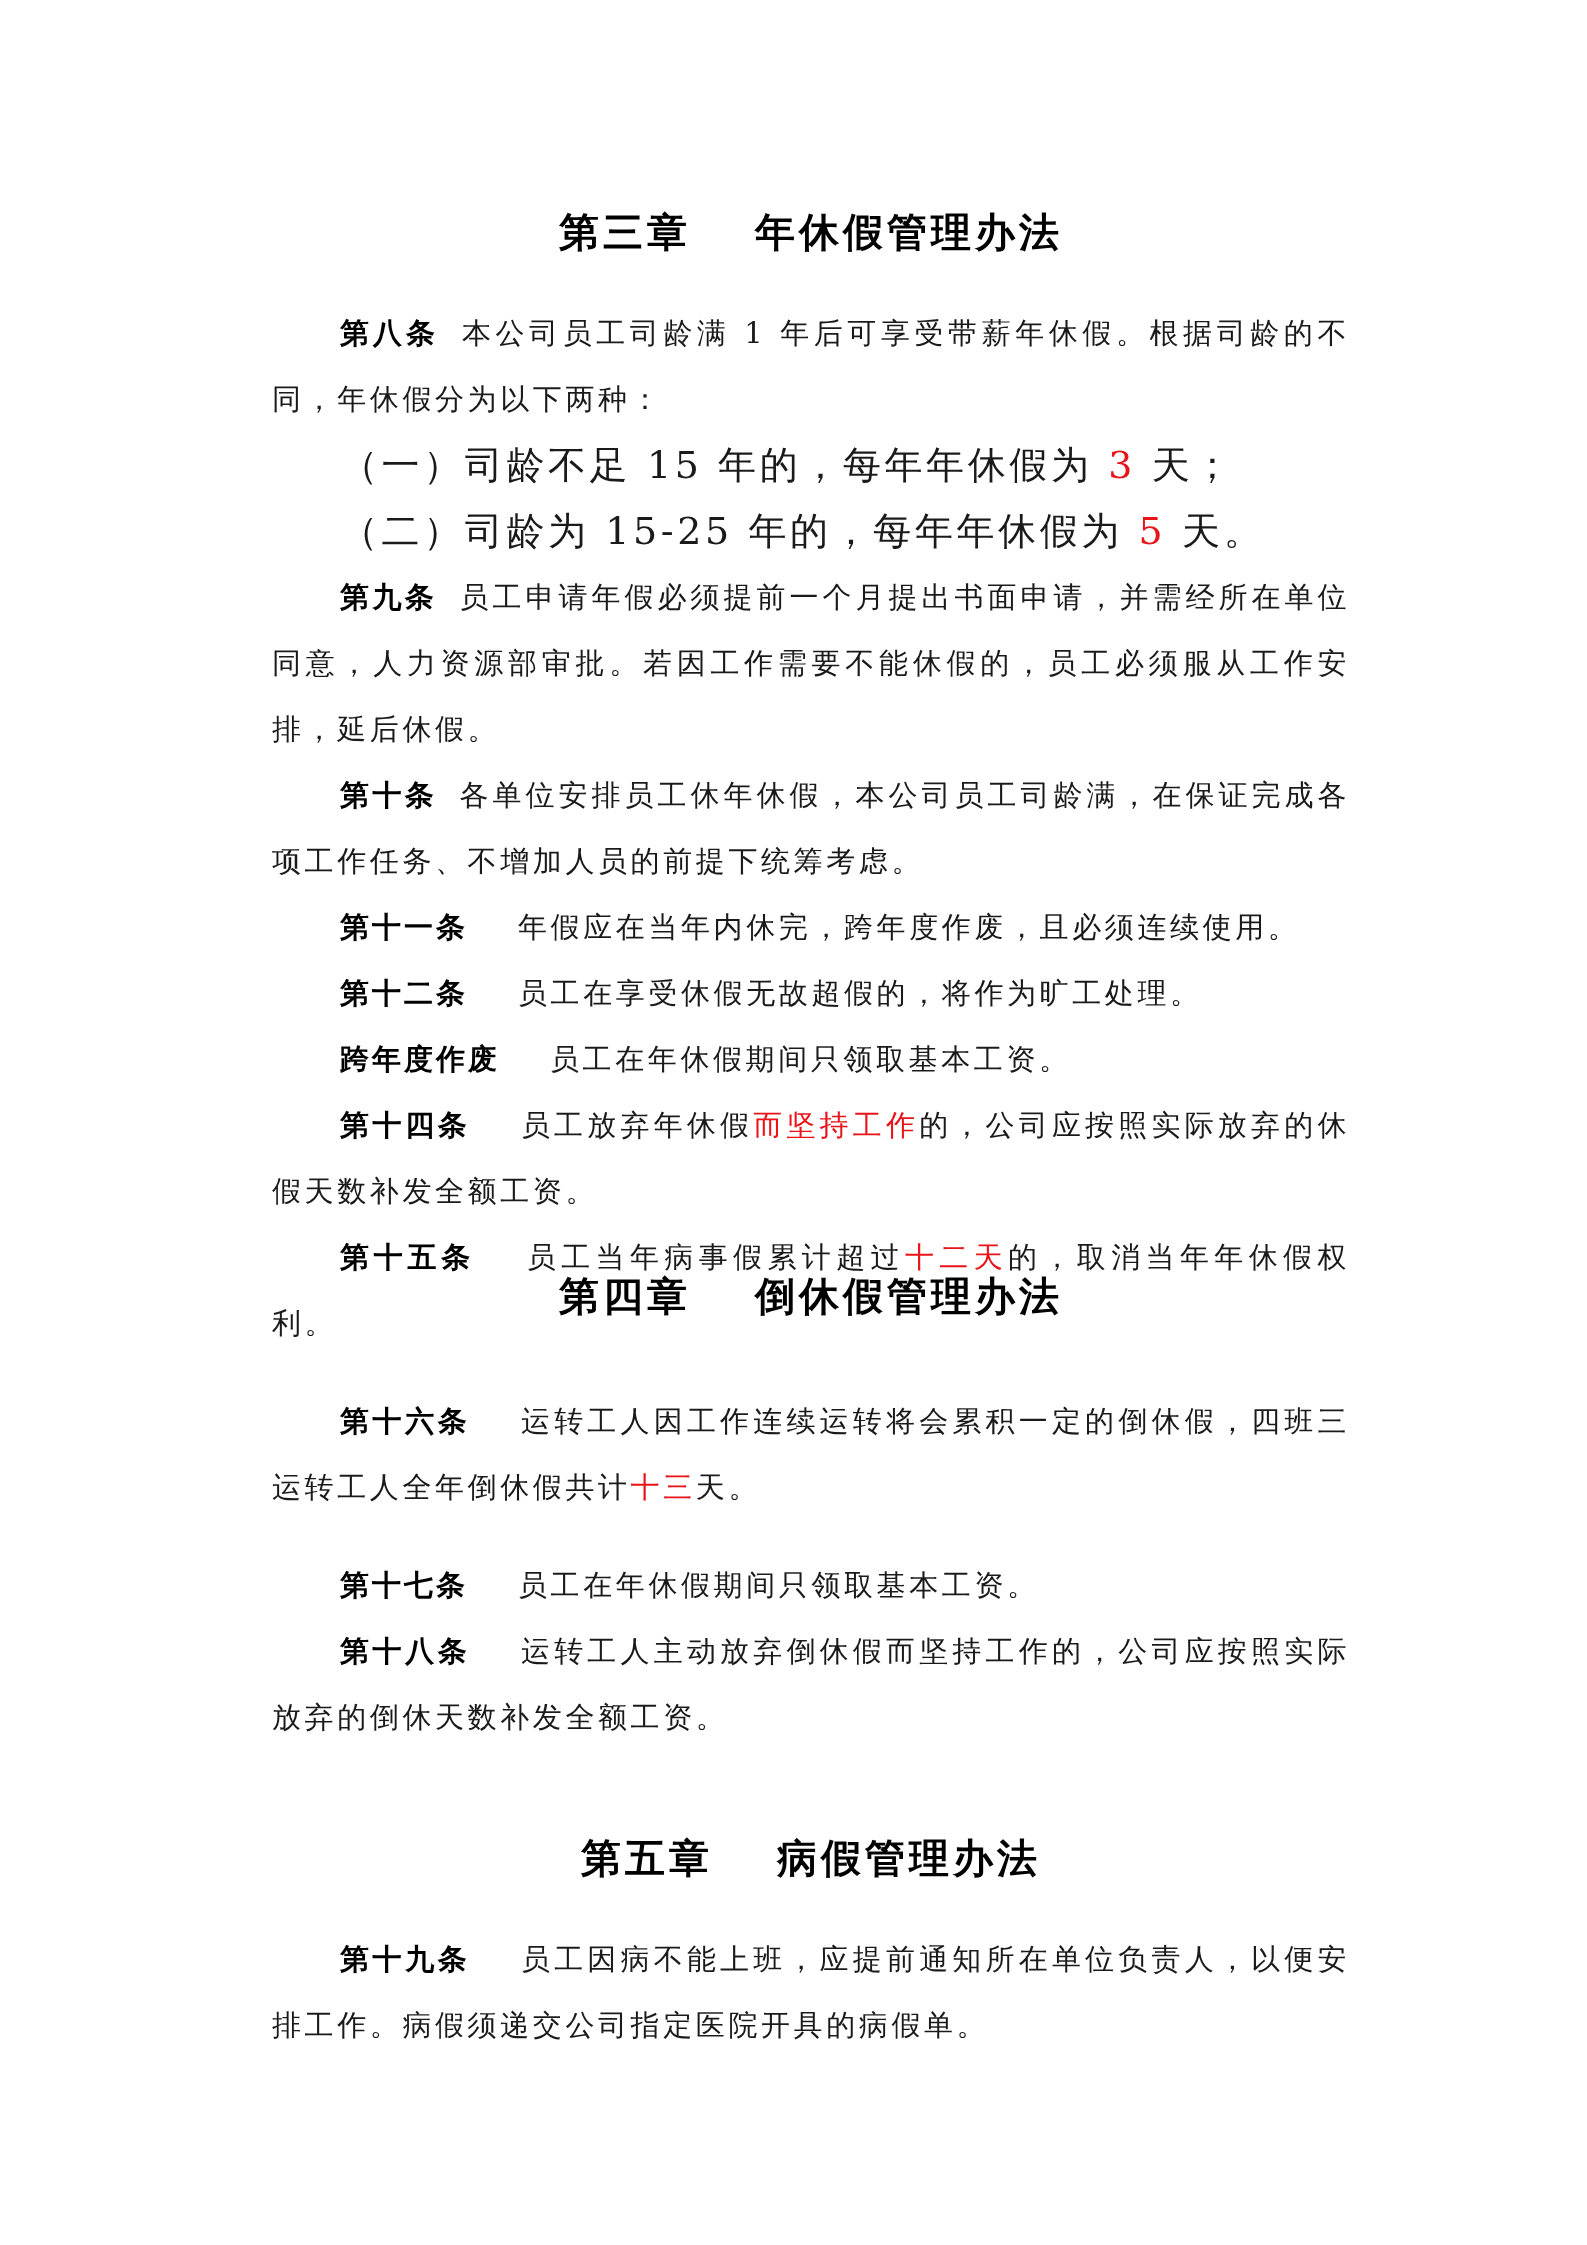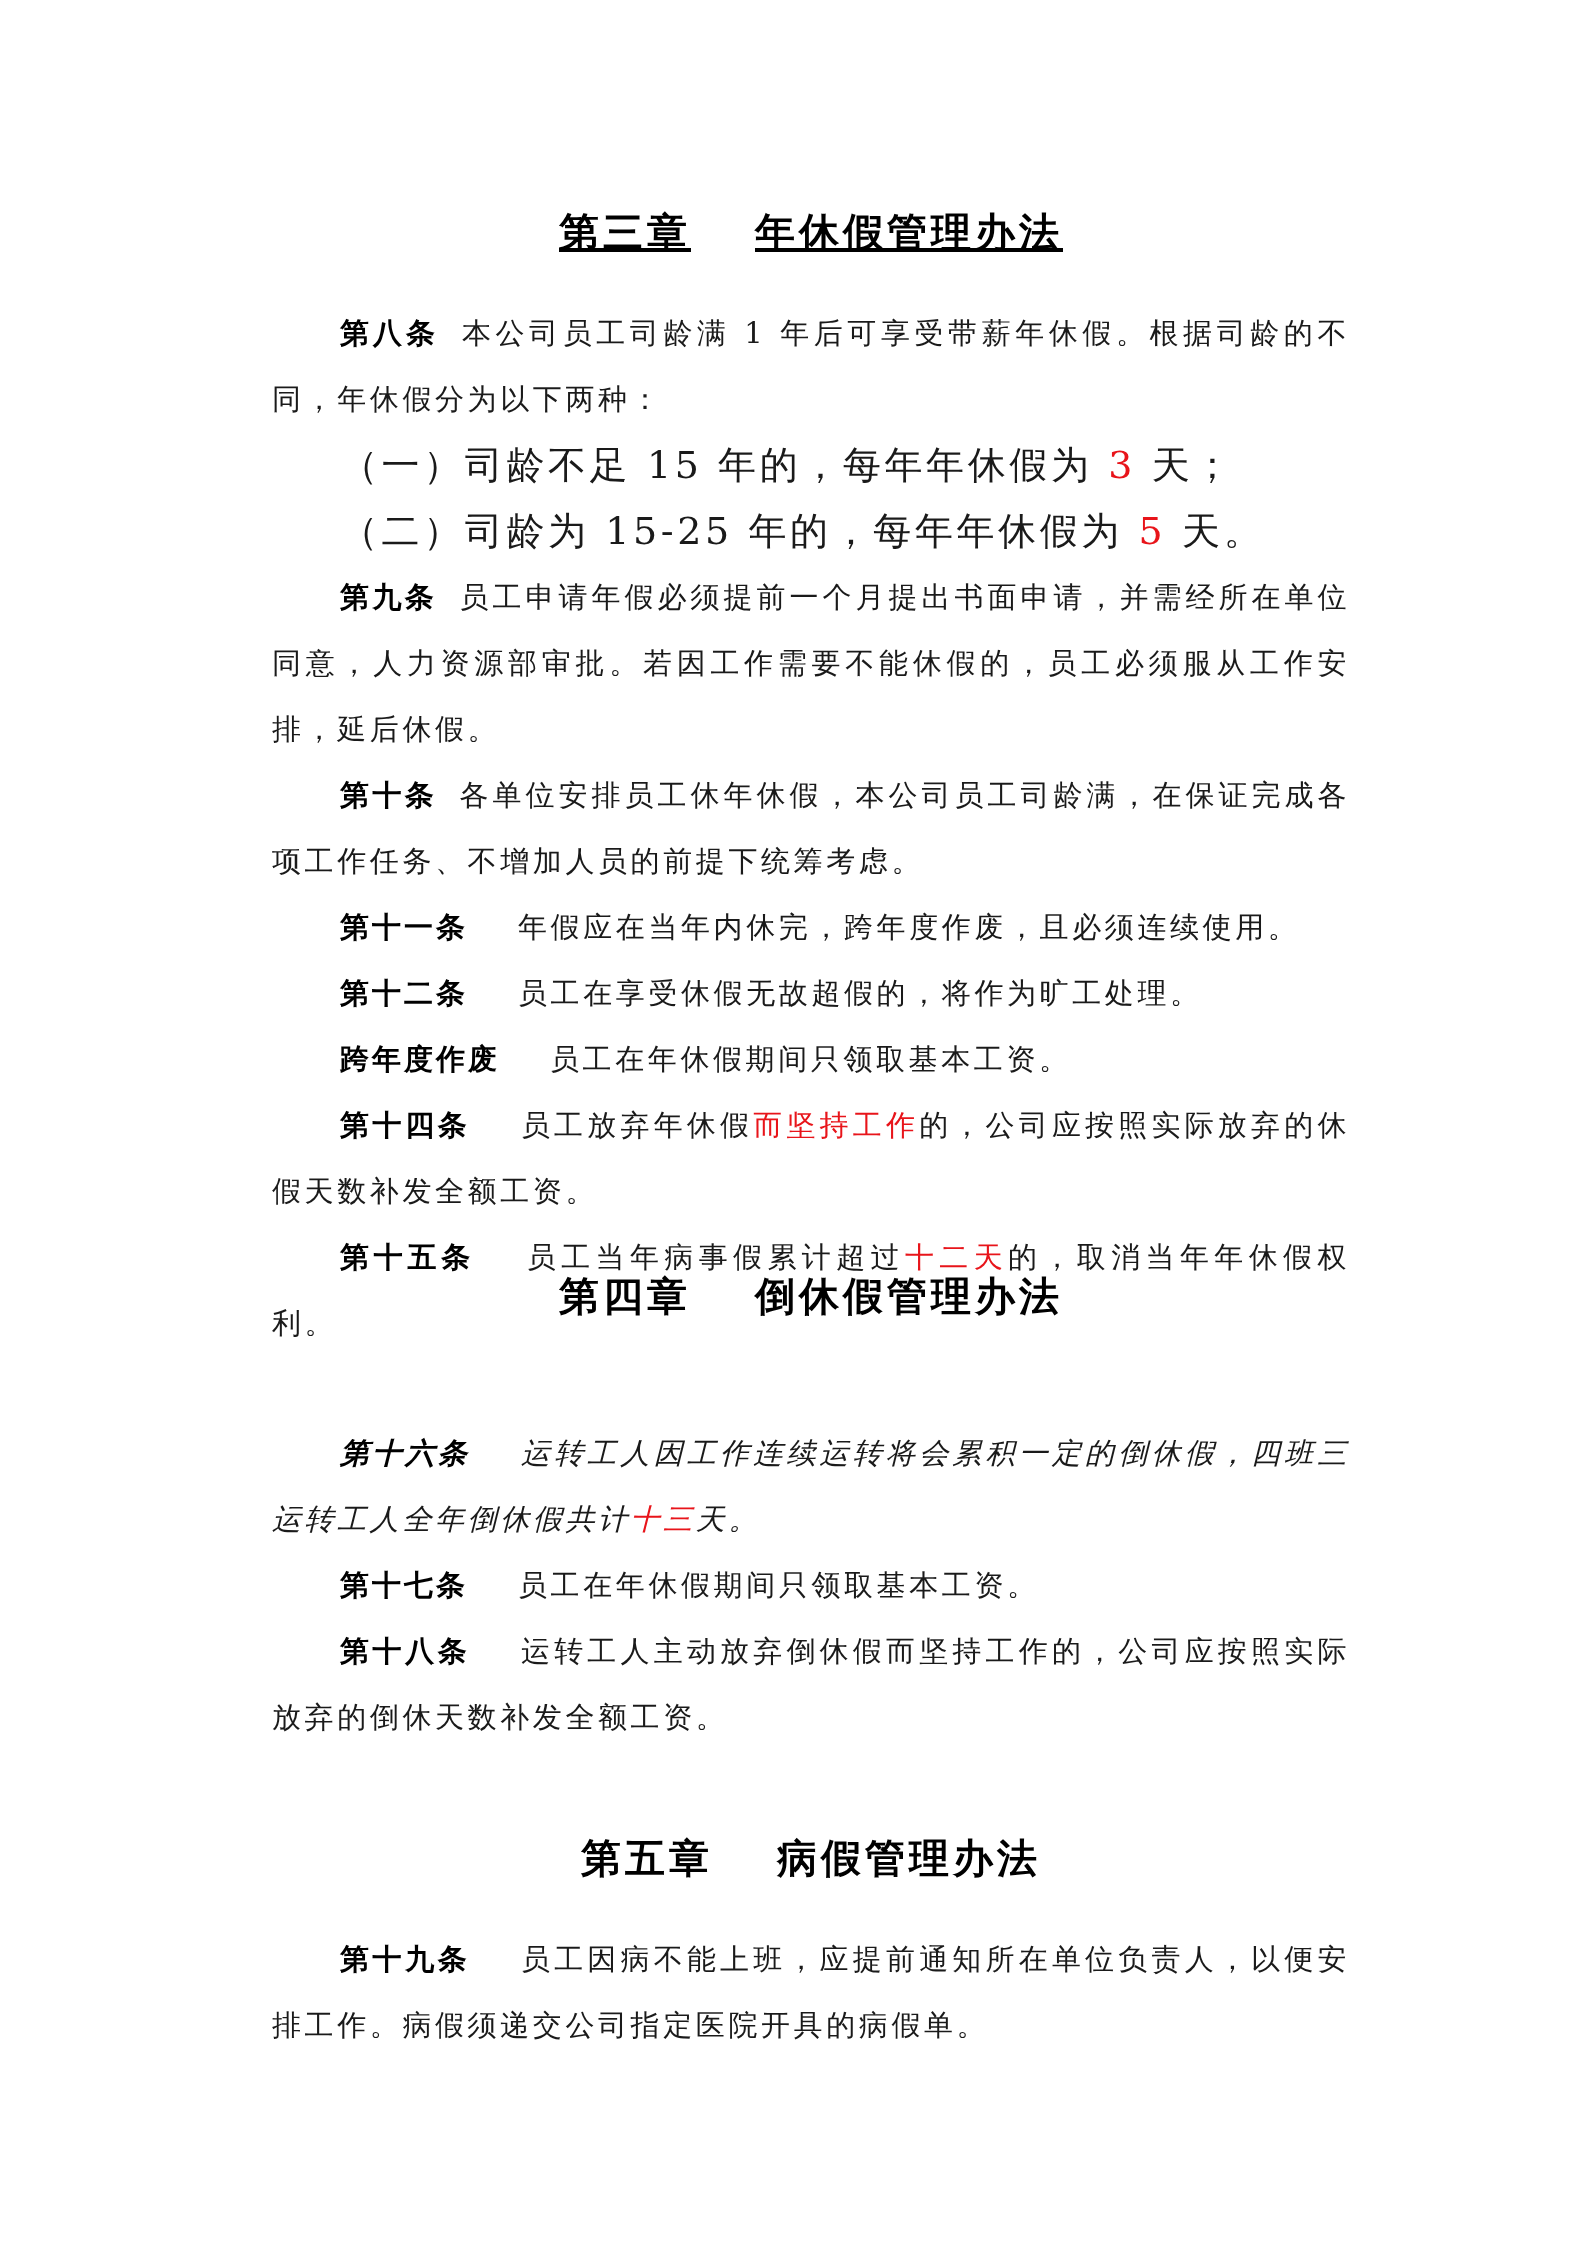--- a/index.html
+++ b/index.html
@@ -30,21 +30,21 @@
   }
   .sp1 { display: inline-block; width: 22px; }
   .sp2 { display: inline-block; width: 50px; }
   .red { color: #e8141a; }
 </style>
 </head>
 <body>
 
 <div class="page">
 
-  <div class="chapter" style="top:204px;text-decoration:underline;">
+  <div class="chapter" style="top:204px;">
     <span>第三章</span><span class="gap"></span><span>年休假管理办法</span>
   </div>
 
   <div class="para indent" style="top:300px;">
     <span class="art">第八条</span><span class="sp1"></span><span>本公司员工司龄满 1 年后可享受带薪年休假。根据司龄的不同，年休假分为以下两种：</span>
   </div>
   <div class="item" style="top:432px;">
     <span>（一）司龄不足 15 年的，每年年休假为 </span><span class="red">3</span><span> 天；</span>
   </div>
   <div class="item" style="top:498px;">
@@ -76,21 +76,21 @@
   </div>
 
   <div class="para indent" style="top:1224px;">
     <span class="art">第十五条</span><span class="sp2"></span><span>员工当年病事假累计超过</span><span class="red">十二天</span><span>的，取消当年年休假权利。</span>
   </div>
 
   <div class="chapter" style="top:1268px;">
     <span>第四章</span><span class="gap"></span><span>倒休假管理办法</span>
   </div>
 
-  <div class="para indent" style="top:1420px;font-style:italic;">
+  <div class="para indent" style="top:1388px;">
     <span class="art">第十六条</span><span class="sp2"></span><span>运转工人因工作连续运转将会累积一定的倒休假，四班三运转工人全年倒休假共计</span><span class="red">十三</span><span>天。</span>
   </div>
 
   <div class="para indent" style="top:1552px;">
     <span class="art">第十七条</span><span class="sp2"></span><span>员工在年休假期间只领取基本工资。</span>
   </div>
 
   <div class="para indent" style="top:1618px;">
     <span class="art">第十八条</span><span class="sp2"></span><span>运转工人主动放弃倒休假而坚持工作的，公司应按照实际放弃的倒休天数补发全额工资。</span>
   </div>

